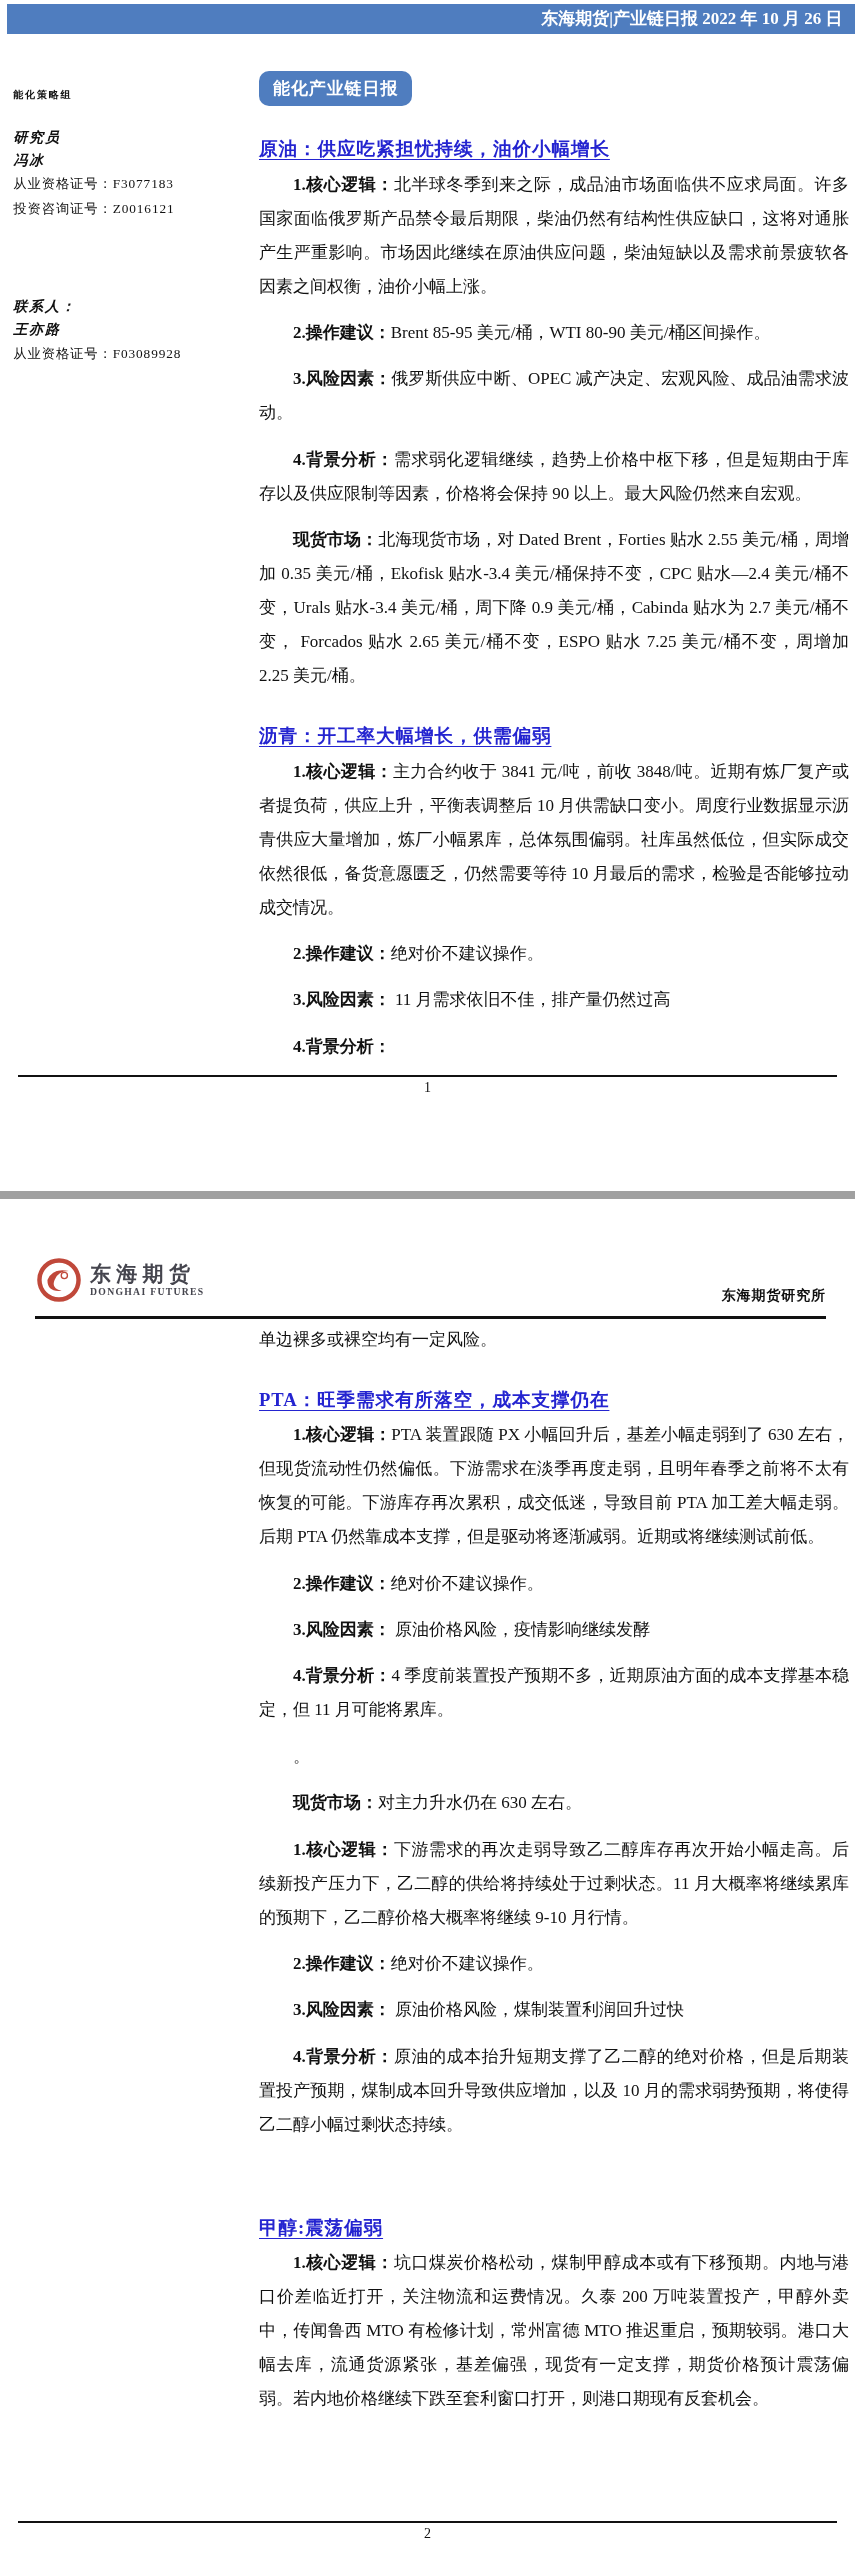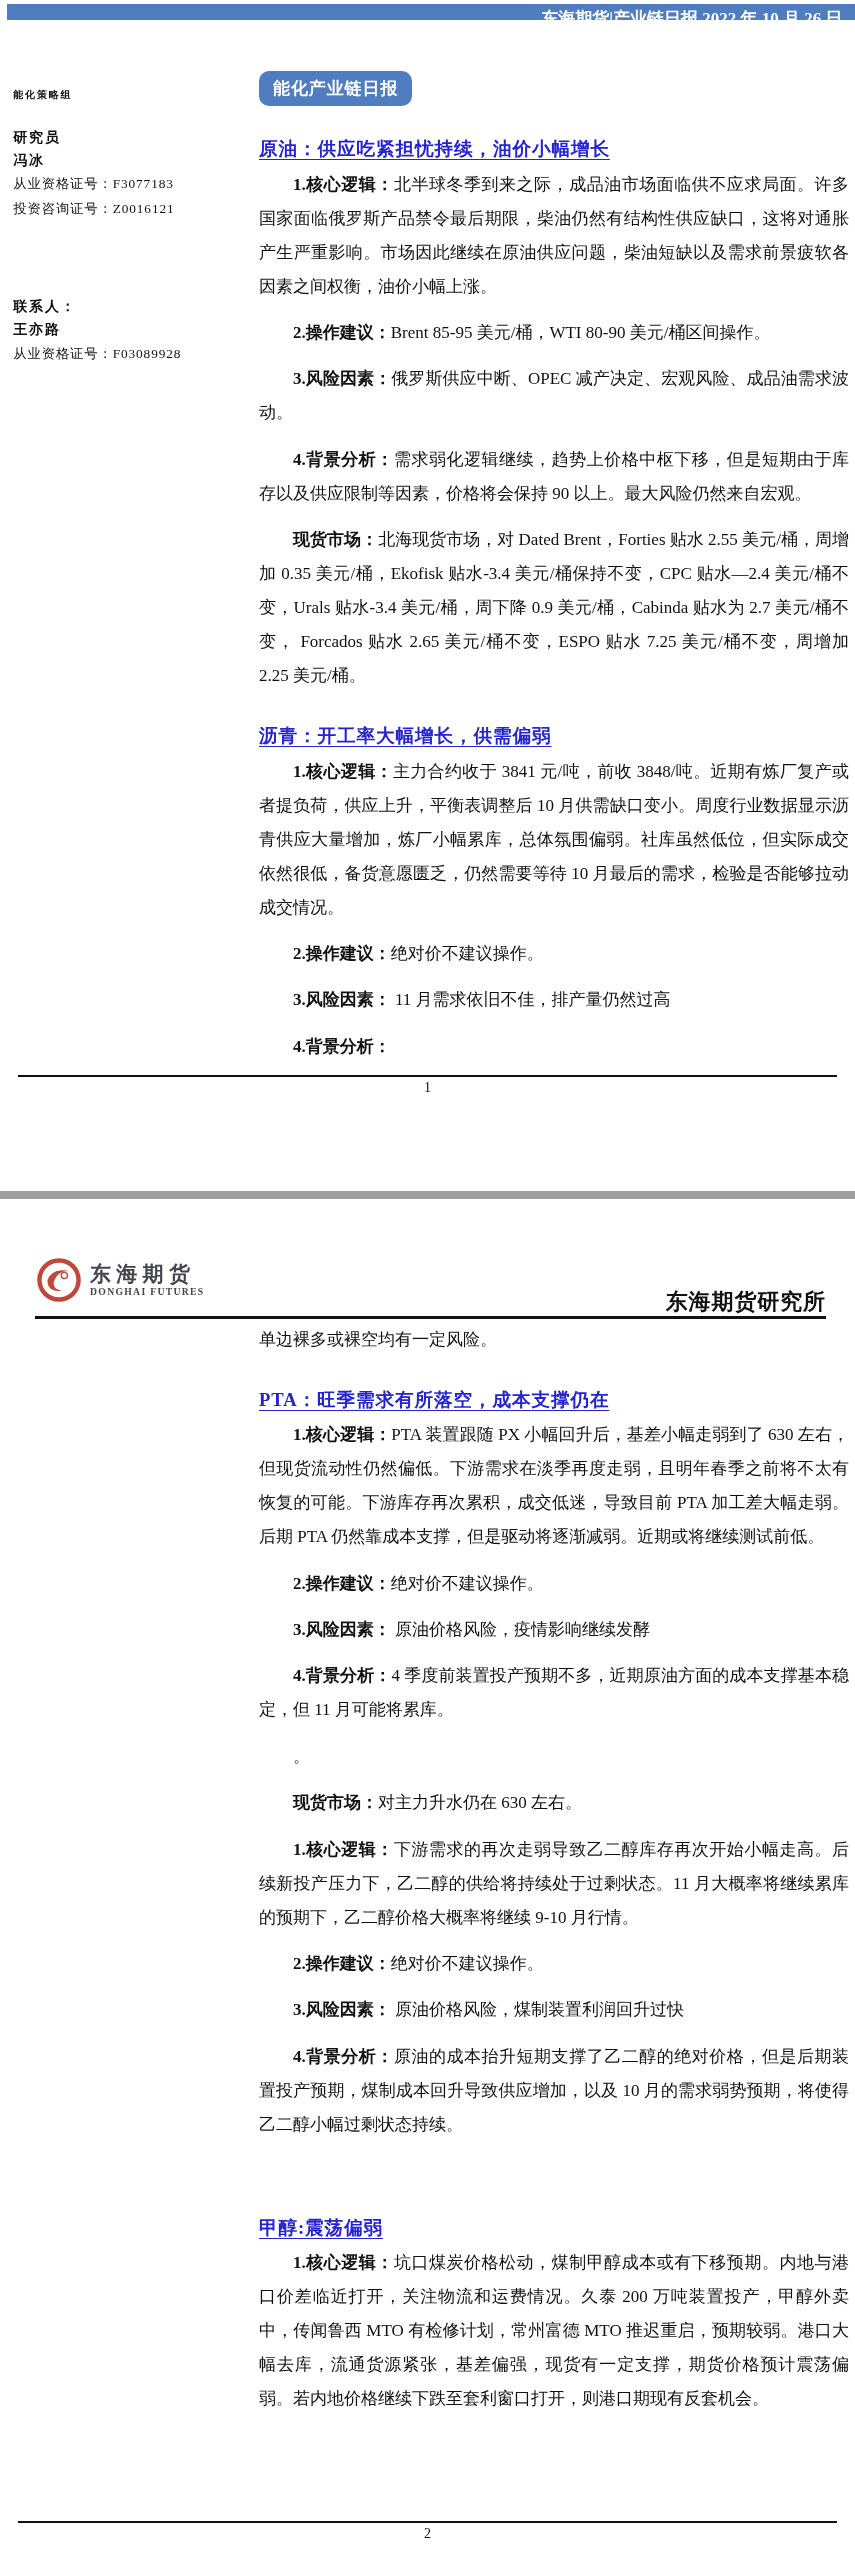--- a/index.html
+++ b/index.html
@@ -10,30 +10,30 @@
     color:#111111;
   }
   .page{position:relative;background:#ffffff;overflow:hidden;}
   #page1{height:1191px;}
   #page2{height:1378px;}
   .gray-separator{height:8px;background:#a0a0a0;width:855px;}
 
   
   .top-bar{
     position:absolute;top:4.4px;left:7px;right:0;
-    height:16px;background:#4f7dbf;
+    height:30px;background:#4f7dbf;
     color:#ffffff;font-weight:bold;font-size:17px;
     line-height:30px;text-align:right;padding-right:12.4px;
     box-sizing:border-box;
   }
 
   
   .sidebar{position:absolute;left:13.3px;top:88px;width:234px;font-size:13.3px;}
   .sidebar .s-group{font-size:10px;font-weight:bold;margin-bottom:26.5px;letter-spacing:1.8px;}
-  .sidebar .s-bold{font-weight:bold;font-size:14px;margin-bottom:5.3px;letter-spacing:1.8px;}
+  .sidebar .s-bold{font-weight:bold;font-size:14px;margin-bottom:5.3px;letter-spacing:1.8px;font-style:italic;}
   .sidebar .s-cred{font-size:13.3px;margin-bottom:7px;letter-spacing:0.9px;}
   .sidebar .s-contact{margin-top:80px;}
 
   
   .main-col{position:absolute;left:259px;width:590px;top:34px;}
   .report-badge{
     display:inline-block;margin-top:37px;
     background:#4f7dbf;color:#ffffff;
     font-size:17px;font-weight:bold;
     padding:6.2px 14px;letter-spacing:0.9px;border-radius:10px;
@@ -57,21 +57,21 @@
   #page1 .page-footer{top:1075px;}
   #page2 .page-footer{top:1322px;}
   .footer-rule{border-top:2.7px solid #111111;}
   .page-num{text-align:center;font-size:14px;margin-top:2.7px;}
 
   
   .p2-logo{position:absolute;left:35px;top:57px;display:flex;align-items:center;}
   .logo-mark{width:48px;height:48px;margin-right:7px;}
   .logo-cn{font-size:21px;font-weight:bold;color:#45454e;letter-spacing:5.3px;line-height:23px;}
   .logo-en{font-size:9.7px;font-weight:bold;color:#45454e;letter-spacing:1.3px;line-height:11.5px;}
-  .p2-inst{position:absolute;right:29px;top:88px;font-size:22px;font-weight:bold;letter-spacing:0.9px;}
+  .p2-inst{position:absolute;right:29px;top:88px;font-size:14px;font-weight:bold;letter-spacing:0.9px;}
   .p2-rule{position:absolute;left:35px;right:29px;top:117px;border-top:3.1px solid #111111;}
   .p2-content{position:absolute;left:259px;width:590px;top:124px;}
 </style>
 </head>
 <body>
 
 <div class="page" id="page1">
 
   <div class="top-bar">
     <span>东海期货|产业链日报 2022 年 10 月 26 日</span>

